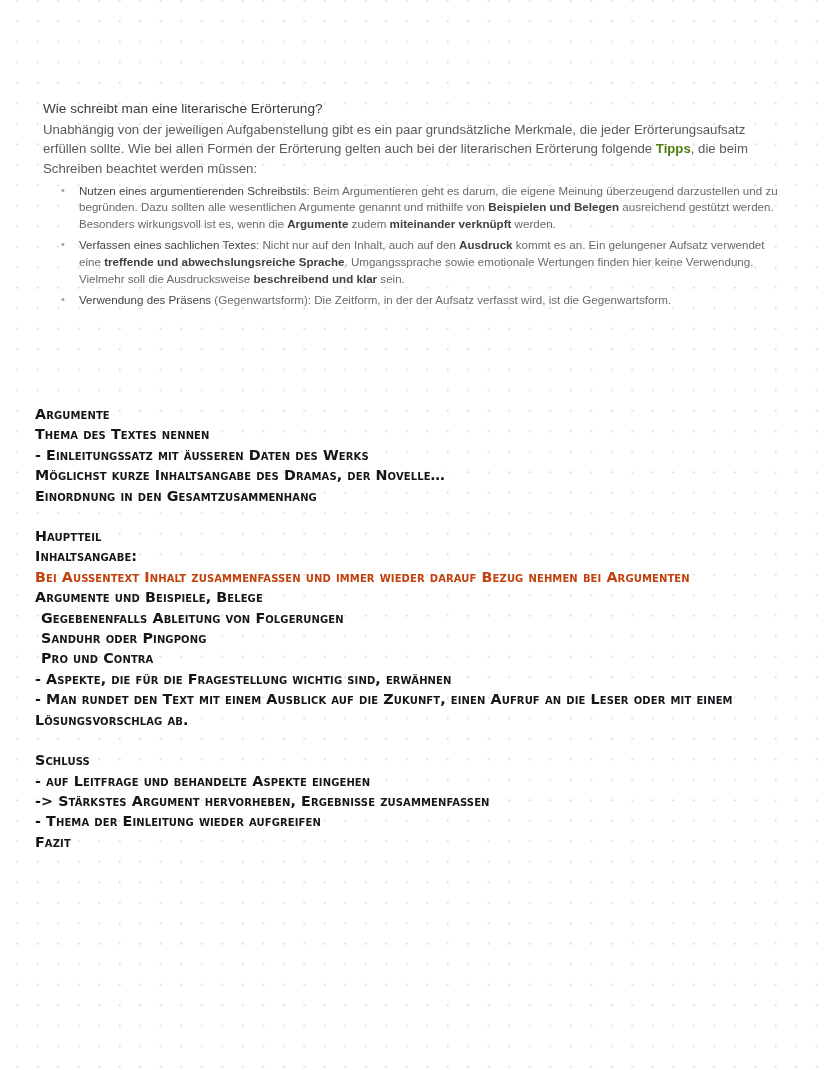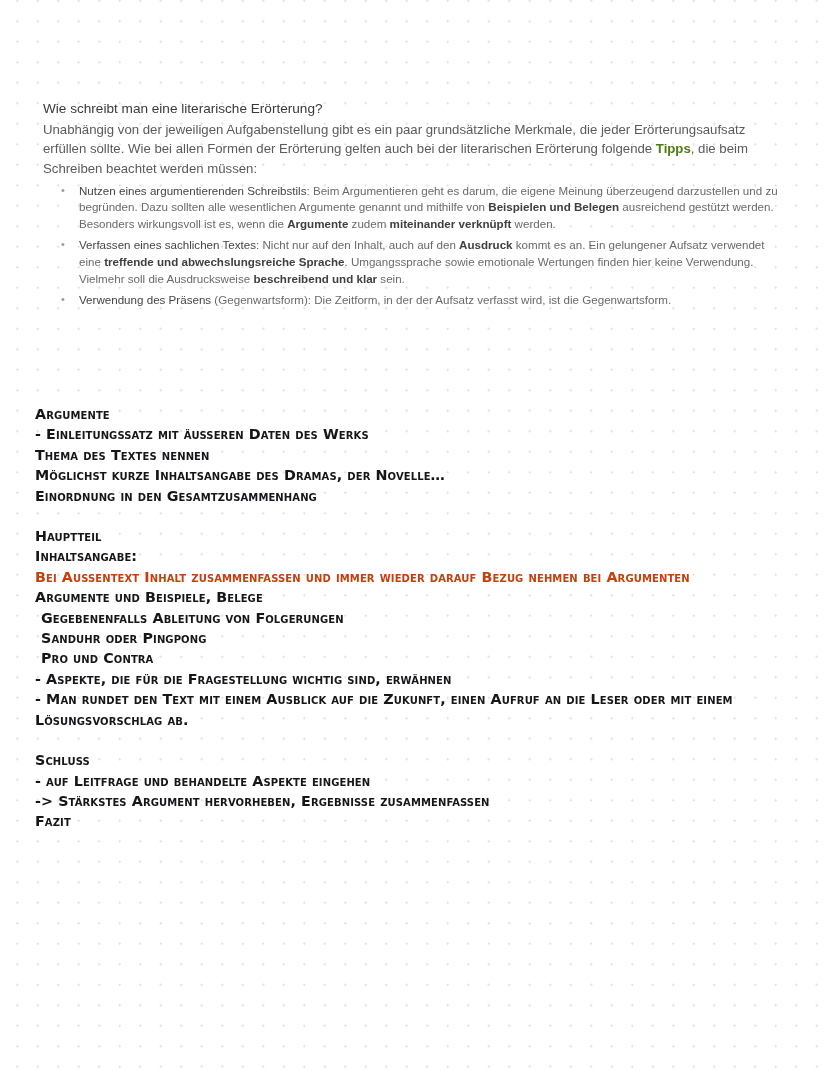--- a/index.html
+++ b/index.html
@@ -117,22 +117,22 @@
       <li><span class="lead">Nutzen eines argumentierenden Schreibstils</span><span>: Beim Argumentieren geht es darum, die eigene Meinung überzeugend darzustellen und zu begründen. Dazu sollten alle wesentlichen Argumente genannt und mithilfe von </span><b>Beispielen und Belegen</b><span> ausreichend gestützt werden. Besonders wirkungsvoll ist es, wenn die </span><b>Argumente</b><span> zudem </span><b>miteinander verknüpft</b><span> werden.</span></li>
       <li><span class="lead">Verfassen eines sachlichen Textes</span><span>: Nicht nur auf den Inhalt, auch auf den </span><b>Ausdruck</b><span> kommt es an. Ein gelungener Aufsatz verwendet eine </span><b>treffende und abwechslungsreiche Sprache</b><span>. Umgangssprache sowie emotionale Wertungen finden hier keine Verwendung. Vielmehr soll die Ausdrucksweise </span><b>beschreibend und klar</b><span> sein.</span></li>
       <li><span class="lead">Verwendung des Präsens</span><span> (Gegenwartsform): Die Zeitform, in der der Aufsatz verfasst wird, ist die Gegenwartsform.</span></li>
     </ul>
   </div>
 
   <div class="hand">
 
     <div class="block">
       <div class="line">Argumente</div>
+      <div class="line">Thema des Textes nennen</div>
       <div class="line">- Einleitungssatz mit äußeren Daten des Werks</div>
-      <div class="line">Thema des Textes nennen</div>
       <div class="line">Möglichst kurze Inhaltsangabe des Dramas, der Novelle…</div>
       <div class="line">Einordnung in den Gesamtzusammenhang</div>
     </div>
 
     <div class="gap"></div>
 
     <div class="block">
       <div class="line">Hauptteil</div>
       <div class="line">Inhaltsangabe:</div>
       <div class="line red">Bei Außentext Inhalt zusammenfassen und immer wieder darauf Bezug nehmen bei Argumenten</div>
@@ -143,18 +143,19 @@
       <div class="line">- Aspekte, die für die Fragestellung wichtig sind, erwähnen</div>
       <div class="line">- Man rundet den Text mit einem Ausblick auf die Zukunft, einen Aufruf an die Leser oder mit einem Lösungsvorschlag ab.</div>
     </div>
 
     <div class="gap"></div>
 
     <div class="block">
       <div class="line">Schluss</div>
       <div class="line">- auf Leitfrage und behandelte Aspekte eingehen</div>
       <div class="line">-&gt; Stärkstes Argument hervorheben, Ergebnisse zusammenfassen</div>
+      <div class="line">- Thema der Einleitung wieder aufgreifen</div>
       <div class="line">Fazit</div>
     </div>
 
   </div>
 
 </div>
 
 </body></html>

